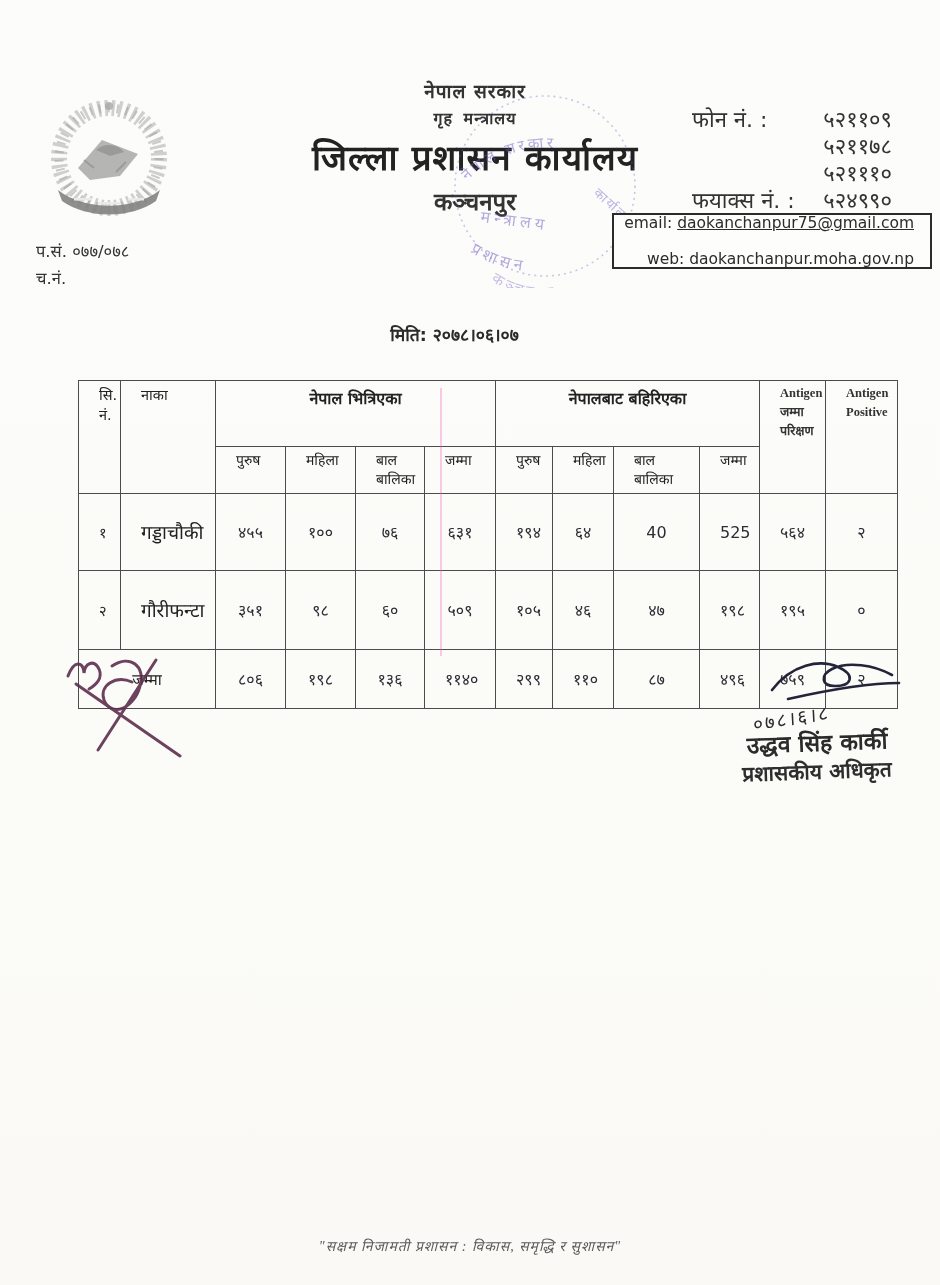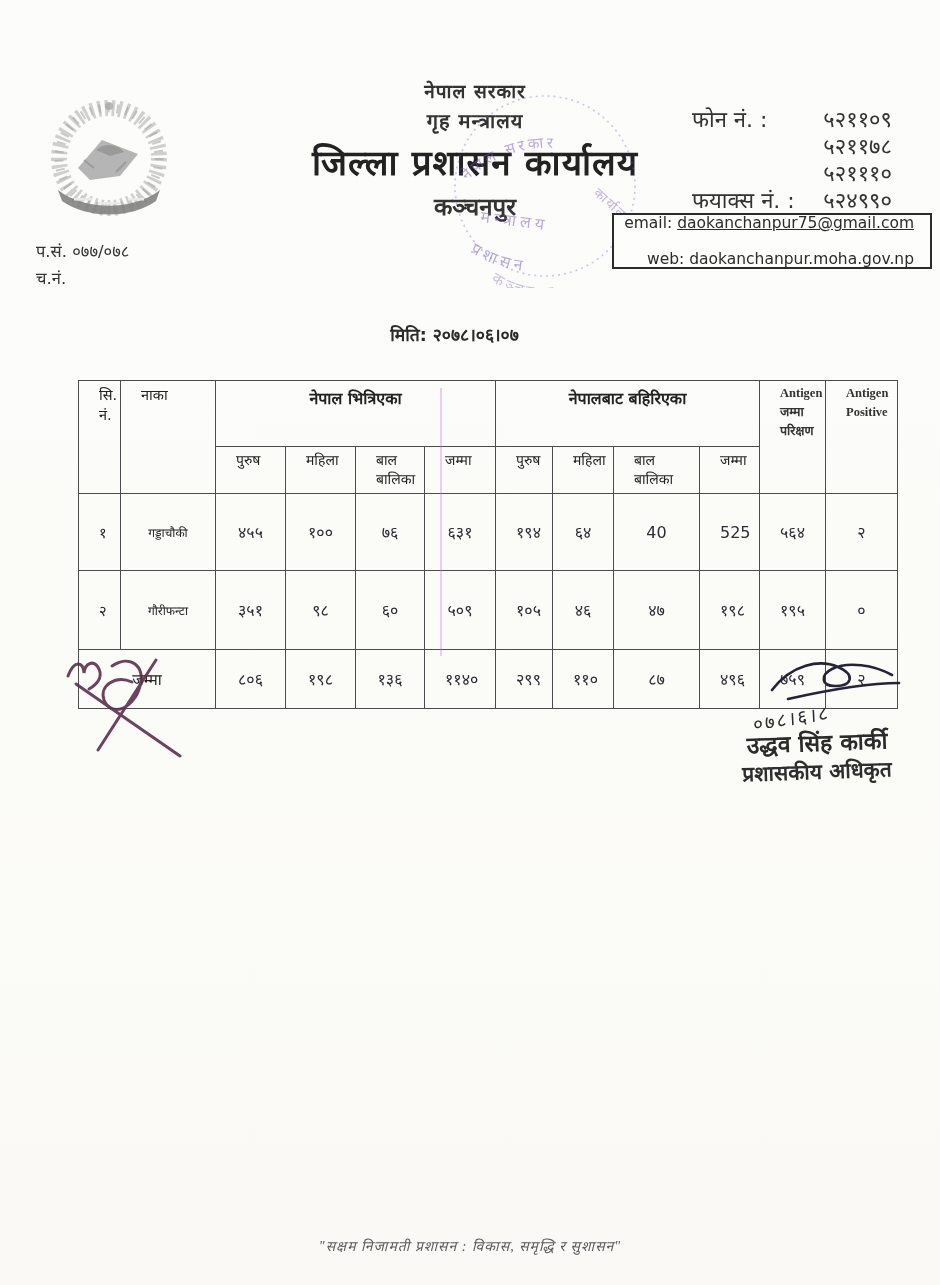--- a/index.html
+++ b/index.html
@@ -12,21 +12,21 @@
   }
   .page{
     position:absolute;left:0;top:0;width:940px;height:1285px;
     background:linear-gradient(180deg,#fcfcfa 0%,#fbfbf8 60%,#faf9f6 100%);
     overflow:hidden;
   }
   
   .emblem{position:absolute;left:40px;top:98px;width:138px;height:132px;opacity:.85;}
   .lh-center{position:absolute;left:240px;top:78px;width:470px;text-align:center;color:#333;}
   .lh-gov{font-size:19px;font-weight:600;letter-spacing:1px;}
-  .lh-min{font-size:20px;font-weight:700;margin-top:3px;letter-spacing:1px;}
+  .lh-min{font-size:16px;font-weight:700;margin-top:3px;letter-spacing:1px;font-family:Liberation Mono, monospace;}
   .lh-office{font-size:35px;font-weight:800;margin-top:4px;letter-spacing:1px;color:#222;}
   .lh-district{font-size:24px;font-weight:700;margin-top:4px;}
   .stamp{position:absolute;left:425px;top:88px;width:235px;height:200px;pointer-events:none;filter:blur(.4px);}
   .contact{position:absolute;left:692px;top:106px;width:200px;font-size:22px;color:#333;}
   .contact-row{display:flex;line-height:27px;}
   .contact-row .num{margin-left:auto;}
   .email-box{
     position:absolute;left:612px;top:213px;width:320px;height:56px;
     border:2px solid #2b2b2b;background:#fdfdfc;
     display:flex;flex-direction:column;justify-content:center;align-items:flex-end;
@@ -47,21 +47,21 @@
   table.entry td{border:1px solid #4c4c4c;padding:3px 20px;vertical-align:top;
     font-size:14.5px;color:#222;overflow:hidden;}
   table.entry .grp{text-align:center;font-size:16px;font-weight:600;padding-top:6px;}
   table.entry tr.h1 td{height:56px;}
   table.entry tr.h2 td{height:40px;font-size:14px;}
   table.entry .antigen{font-family:"Liberation Serif",serif;font-size:12.5px;line-height:1.5;font-weight:600;color:#333;}
   table.entry tr.d1 td{height:70px;}
   table.entry tr.d2 td{height:72px;}
   table.entry tr.tot td{height:52px;}
   table.entry td.val{text-align:center;vertical-align:middle;font-size:16px;color:#2c2c34;}
-  table.entry td.naka{text-align:center;vertical-align:middle;font-size:12px;}
+  table.entry td.naka{text-align:center;vertical-align:middle;font-size:19px;}
   table.entry td.sn{text-align:center;vertical-align:middle;}
   table.entry tr.tot td.lbl{text-align:center;vertical-align:middle;font-size:15.5px;}
   .scan-line{position:absolute;left:440px;top:388px;width:2px;height:268px;
     background:rgba(243,93,195,.32);}
   
   .left-scribble{position:absolute;left:58px;top:652px;width:160px;height:110px;}
   .right-sig{position:absolute;left:762px;top:656px;width:145px;height:50px;}
   .hand-date{position:absolute;left:752px;top:698px;width:170px;font-size:19px;
     color:#2a2a30;letter-spacing:2px;transform:rotate(-9deg) skewX(-6deg);}
   .sig-name{position:absolute;left:712px;top:726px;width:210px;text-align:center;

